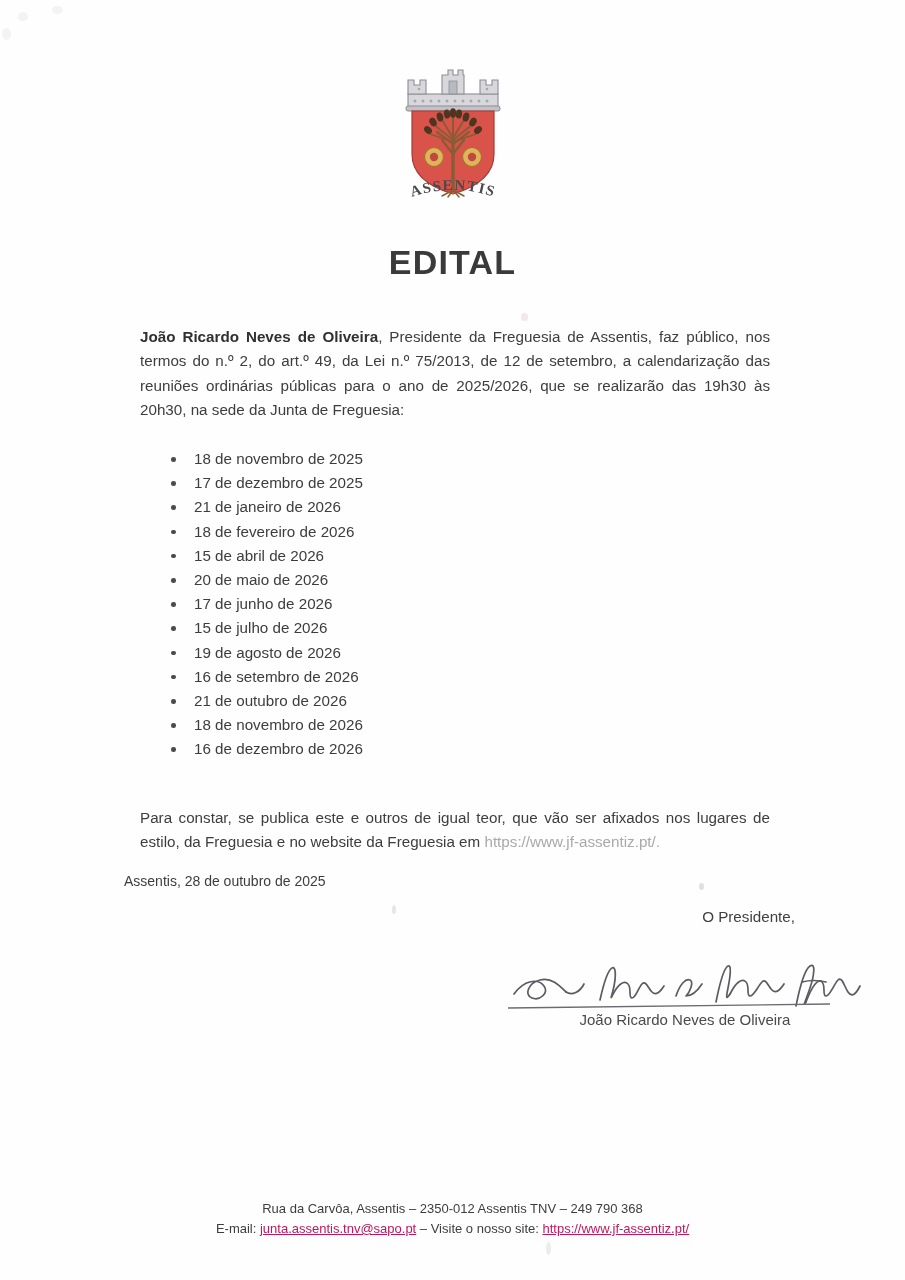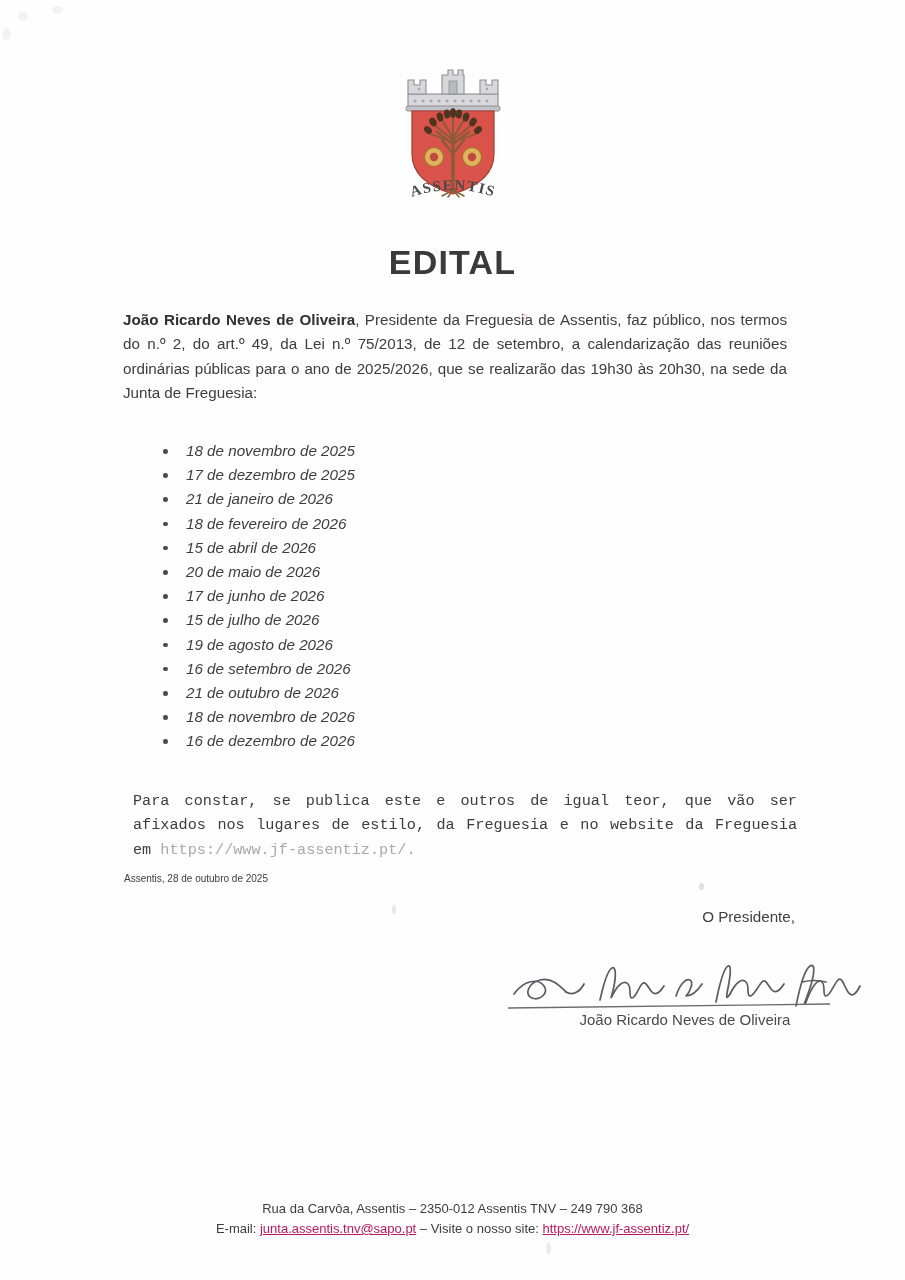--- a/index.html
+++ b/index.html
@@ -68,33 +68,32 @@
     position: absolute;
     left: 123px;
     top: 308px;
     width: 664px;
   }
   .para {
     font-size: 15.2px;
     line-height: 24.4px;
     text-align: justify;
     color: #3d3d3d;
-    margin: 0;
+    margin: 17px;
   }
   .para b { font-weight: bold; color: #303030; }
 
   
   .dates {
     position: absolute;
     left: 152px;
     top: 431px;
-    margin: 8px;
+    margin: 16px;
     padding: 0;
     list-style: none;
-    font-style: italic;
   }
   .dates li {
     position: relative;
     font-size: 15.2px;
     line-height: 24.2px;
     color: #3d3d3d;
     padding-left: 26px;
     white-space: nowrap;
   }
   .dates li::before {
@@ -104,33 +103,32 @@
     top: 10px;
     width: 4.6px;
     height: 4.6px;
     border-radius: 50%;
     background: #4a4a4a;
   }
 
   
   .closing {
     position: absolute;
-    left: 133px;
+    left: 123px;
     top: 789px;
     width: 664px;
-    font-family: Liberation Mono, monospace;
   }
   .url-plain { color: #a9a9a9; }
 
   
   .placedate {
     position: absolute;
     left: 124px;
     top: 873px;
-    font-size: 10px;
+    font-size: 14px;
     color: #3d3d3d;
   }
 
   
   .pres-label {
     position: absolute;
     right: 110px;
     top: 908px;
     font-size: 15.2px;
     color: #404040;

